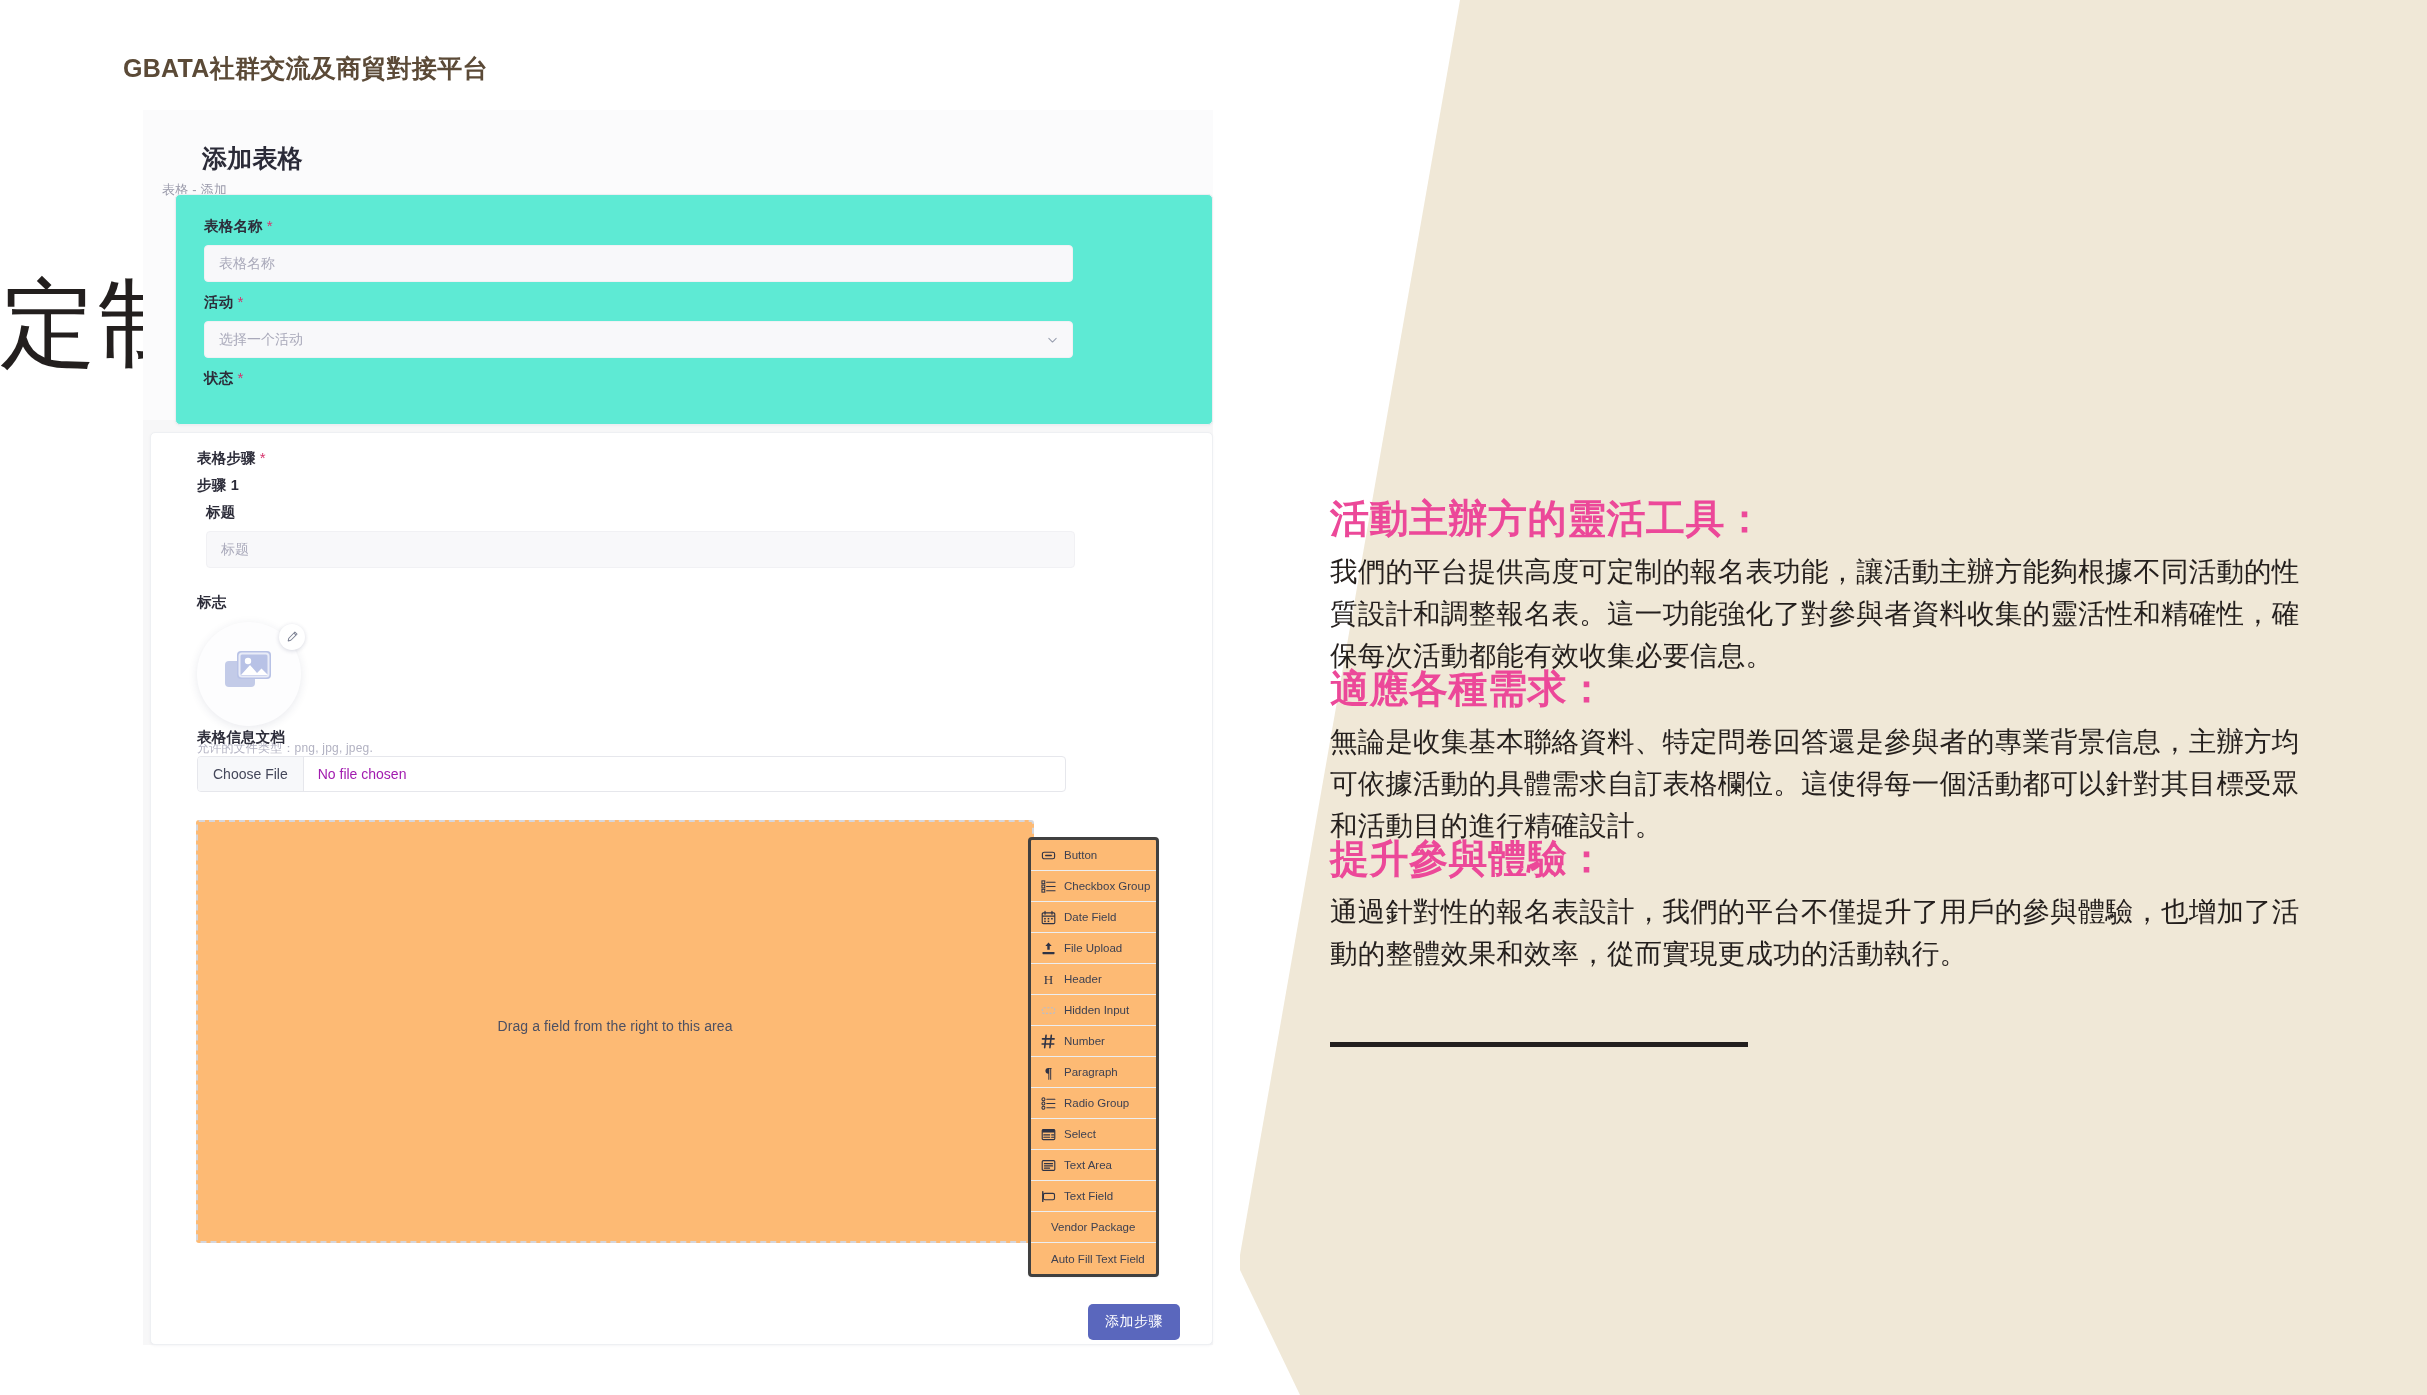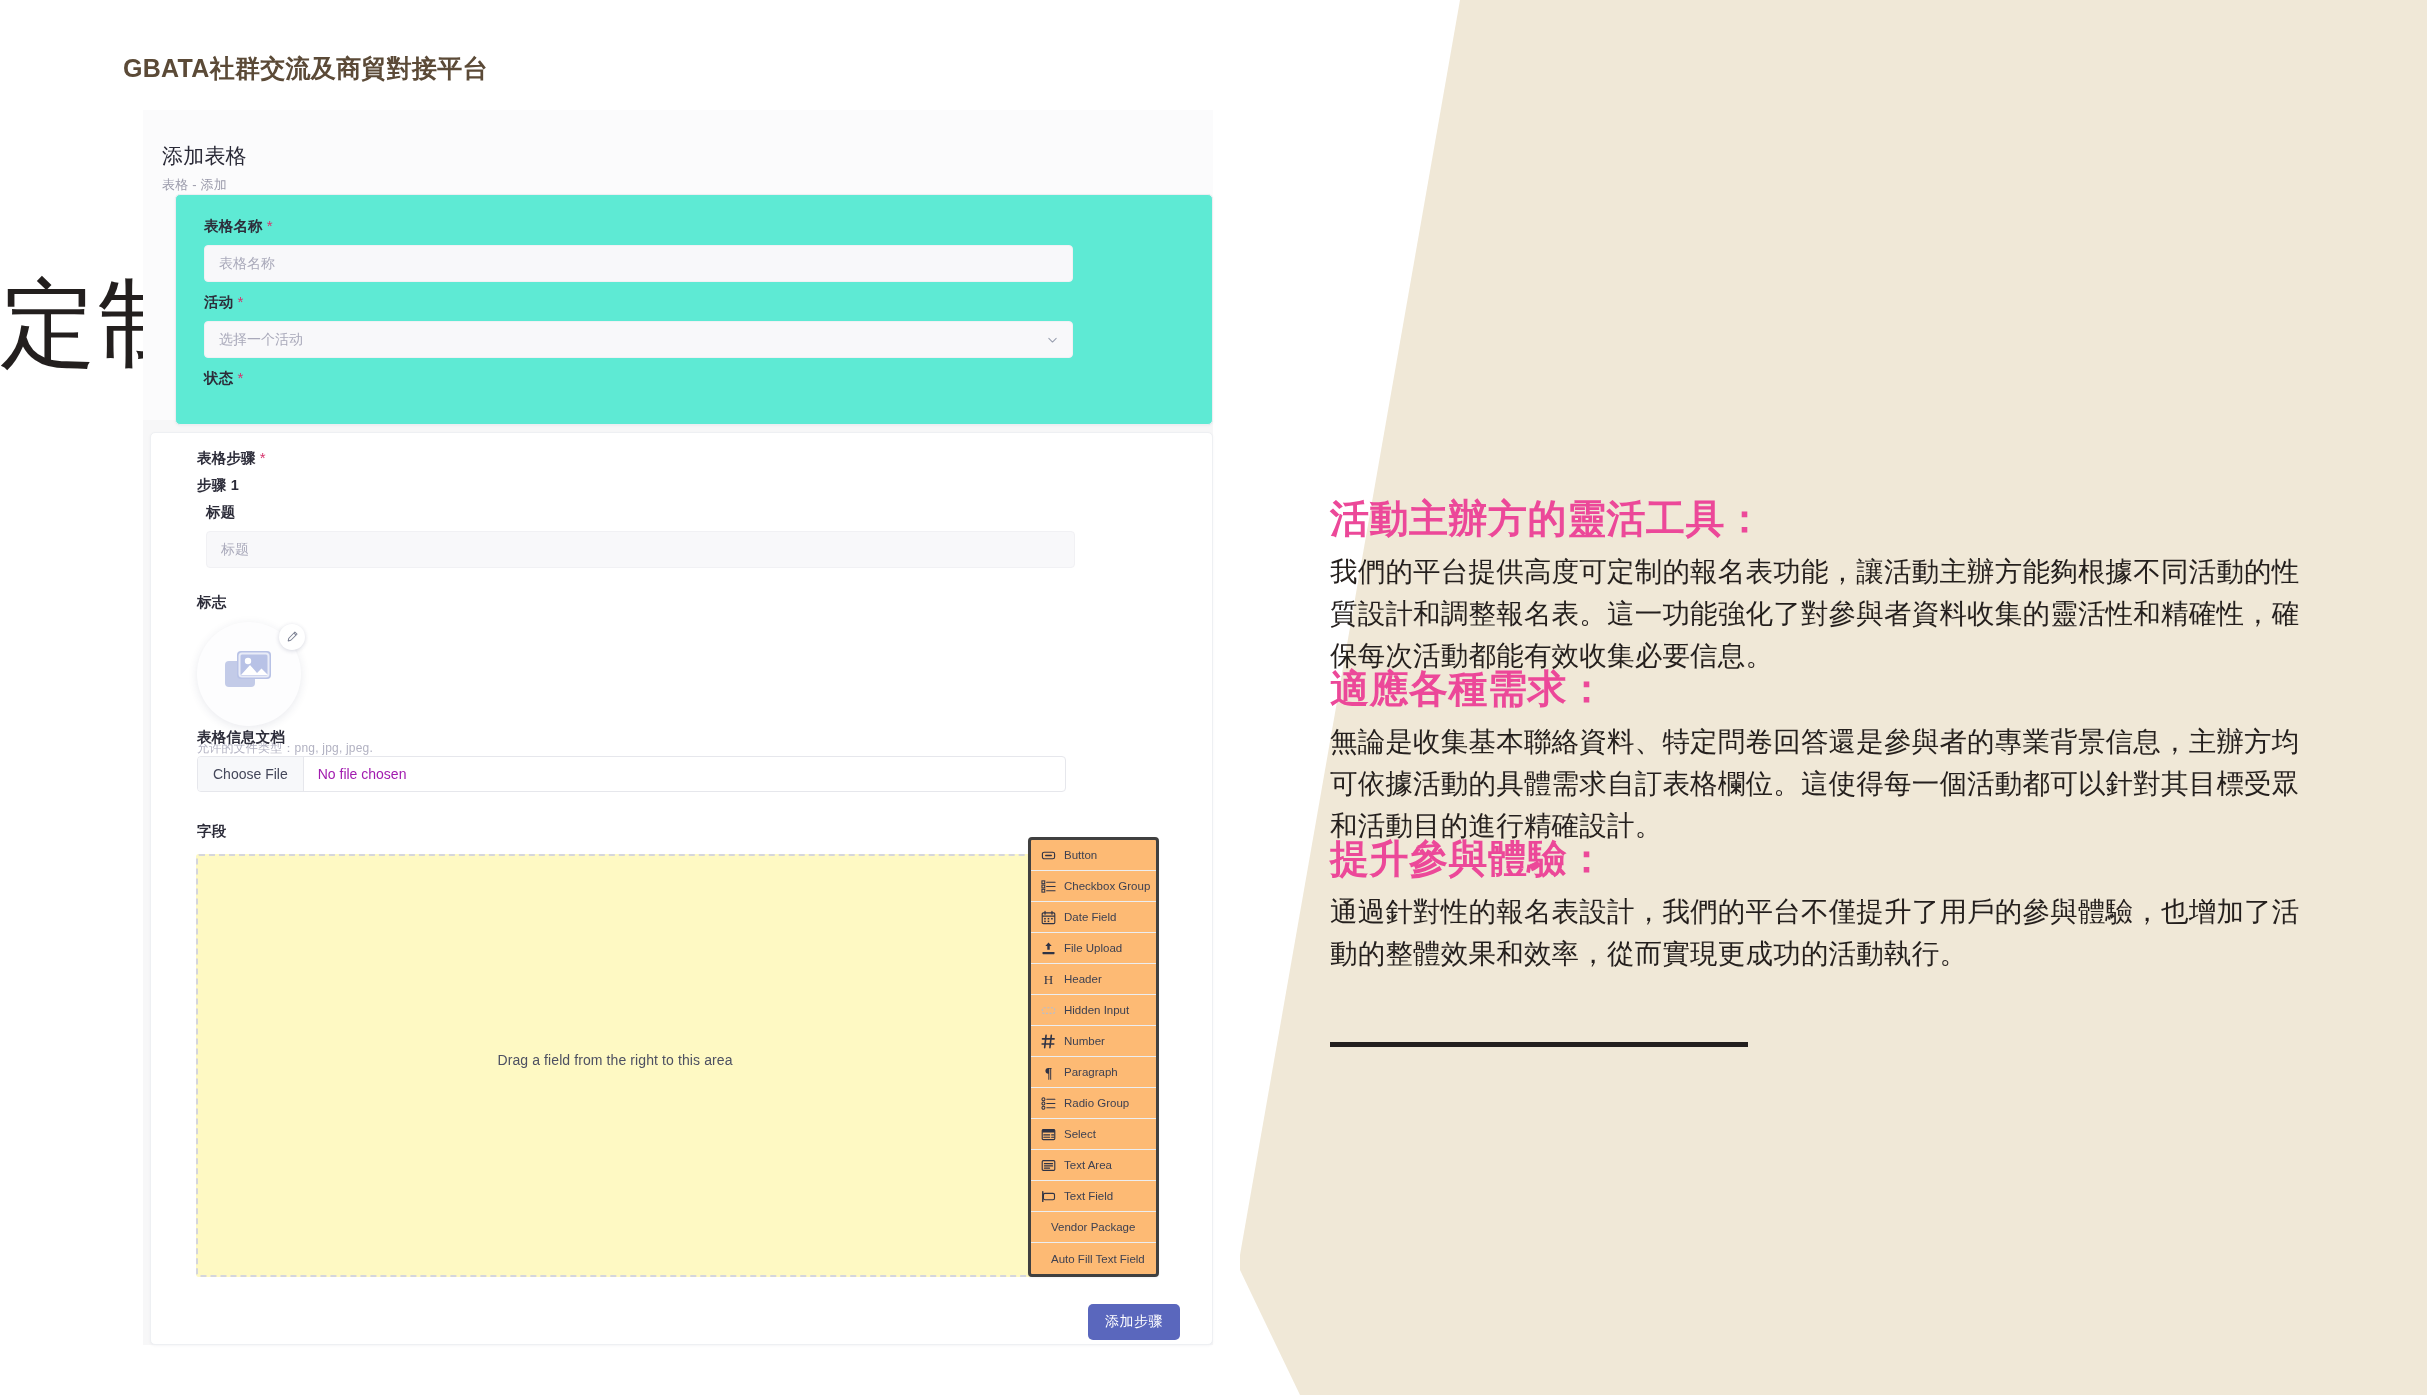--- a/index.html
+++ b/index.html
@@ -57,21 +57,21 @@
     width: 1070px; height: 1235px;
     background: #f7f7f8;
   }
   .shell2 {
     position: absolute; left: 143px; top: 110px;
     width: 1070px; height: 310px;
     background: #fbfbfc;
   }
 
   .page-head { position: absolute; left: 162px; top: 142px; }
-  .page-title { font-size: 21px; font-weight: normal; color: #2b2b38; letter-spacing:.2px;}
+  .page-title { font-size: 25px; font-weight: bold; color: #2b2b38; letter-spacing:.2px;margin-left:40px;}
   .breadcrumb { font-size: 13px; color: #9b9bab; margin-top: 6px; letter-spacing:.2px;}
 
   
   .card1 {
     position: absolute; left: 175px; top: 194px;
     width: 1038px; height: 231px;
     background: #5eead4;
     border: 1px solid #edeef2;
     border-radius: 5px;
     box-shadow: 0 1px 3px rgba(30,32,60,.045);
@@ -139,24 +139,24 @@
     padding: 0 15px; display:flex; align-items:center;
     font-size: 14px; color: #44475a;
   }
   .file-name {
     padding: 0 14px; display:flex; align-items:center;
     font-size: 14px; color: #a21caf;
   }
 
   
   .dropzone {
-    position:absolute; left: 196px; top: 854px;
+    position:absolute; left: 196px; top: 820px;
     width: 838px; height: 423px;
     border: 2px dashed #d5d6dc; border-radius: 3px;
-    background: #fef9c3;
+    background: #fdba74;
   }
   .dz-text {
     position:absolute; left:0; right:0; top: 196px;
     text-align:center; font-size: 14px; color: #4d5062;
     letter-spacing:.1px;
   }
 
   
   .palette {
     position: absolute; left: 1028px; top: 837px;

